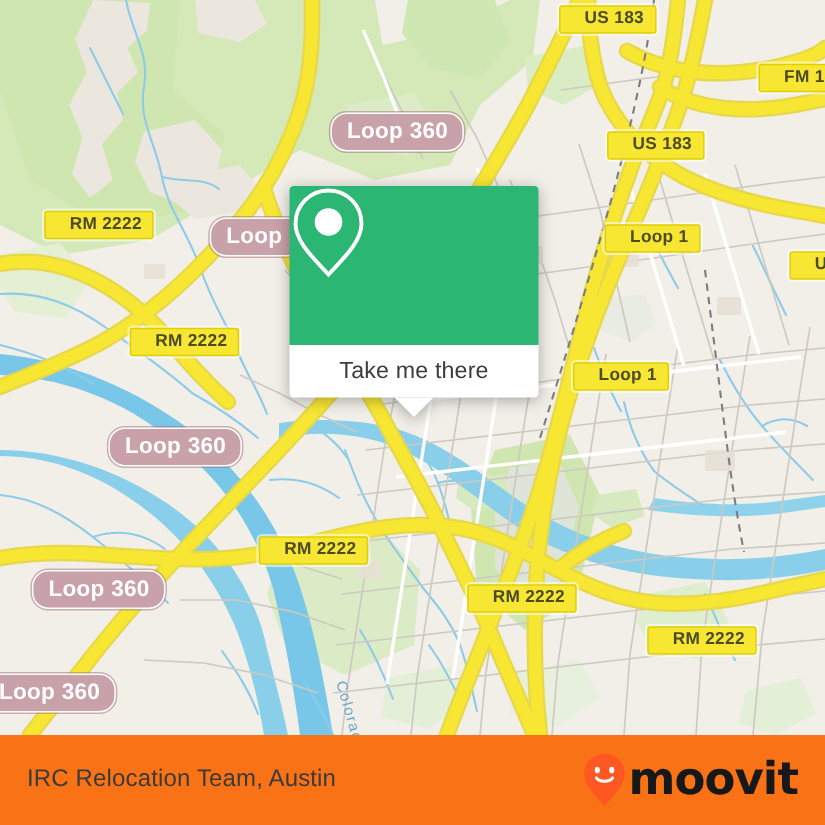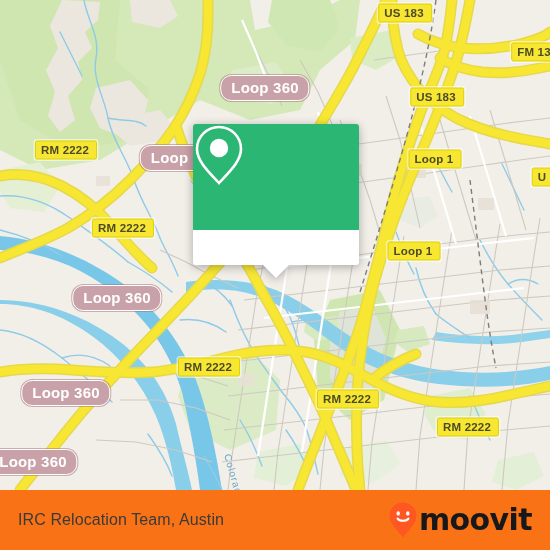--- a/index.html
+++ b/index.html
@@ -12,21 +12,21 @@
   #app{position:relative;width:550px;height:550px;overflow:hidden;background:#fff;}
 
   
   #map{position:absolute;left:0;top:0;width:550px;height:490px;overflow:hidden;background:#f2efe9;}
   #map svg{position:absolute;left:0;top:0;}
 
   
   .lbl{position:absolute;white-space:nowrap;font-weight:bold;letter-spacing:.2px;
        transform:translate(-50%,-50%);pointer-events:none;}
   .lbl.hw{background:#f7e733;border:1.6px solid #e0cf00;color:#4d4a26;
-          padding:2px 7px 3px 5px;border-radius:2px;font-size:11.5px;
+          padding:2px 7px 3px 16px;border-radius:2px;font-size:11.5px;
           box-shadow:0 0 0 1.5px rgba(255,255,255,.55);}
   .lbl.pk{background:#c9a1a8;border:1.6px solid #ffffff;color:#ffffff;
           padding:3px 10px 4px 10px;border-radius:11px;font-size:15px;
           box-shadow:0 0 0 1px rgba(160,110,120,.5);}
 
   
   #card{position:absolute;left:193px;top:124px;width:166px;height:141px;
         filter:drop-shadow(0 2px 5px rgba(0,0,0,.30));}
   #card-head{width:100%;height:106px;background:#2bb673;border-radius:3px 3px 0 0;
              display:flex;align-items:center;justify-content:center;}
@@ -293,20 +293,21 @@
 
 
     <div id="card">
       <div id="card-head">
         <svg width="52" height="62" viewBox="0 0 52 62">
           <path d="M26 3 C13.8 3 4 12.8 4 25 C4 38 18 50 26 59 C34 50 48 38 48 25 C48 12.8 38.2 3 26 3 Z" fill="none" stroke="#ffffff" stroke-width="2.6"></path>
           <circle cx="26" cy="24" r="9.2" fill="#ffffff"></circle>
         </svg>
       </div>
       <div id="card-foot">
+        <span id="card-foot-text">Take me there</span>
         <div id="card-arrow"></div>
       </div>
     </div>
   </div>
 
   <div id="bar">
     <div id="bar-title">IRC Relocation Team, Austin</div>
     <div id="brand">
       <svg width="30" height="38" viewBox="0 0 30 38">
         <path d="M15 1.5 C7.5 1.5 1.5 7.4 1.5 14.6 C1.5 23 11 31.5 15 36.5 C19 31.5 28.5 23 28.5 14.6 C28.5 7.4 22.5 1.5 15 1.5 Z" fill="#ff5722"></path>

